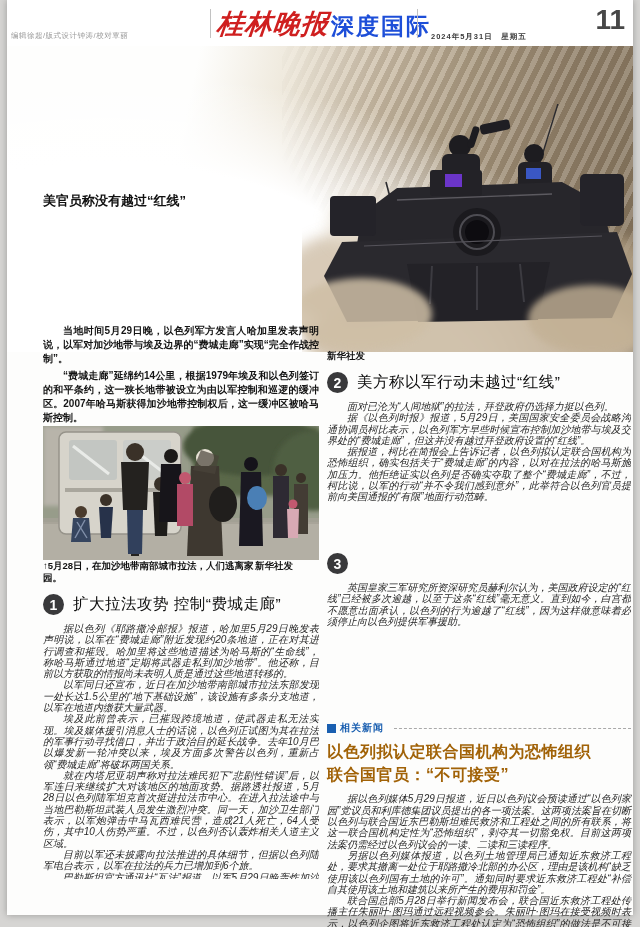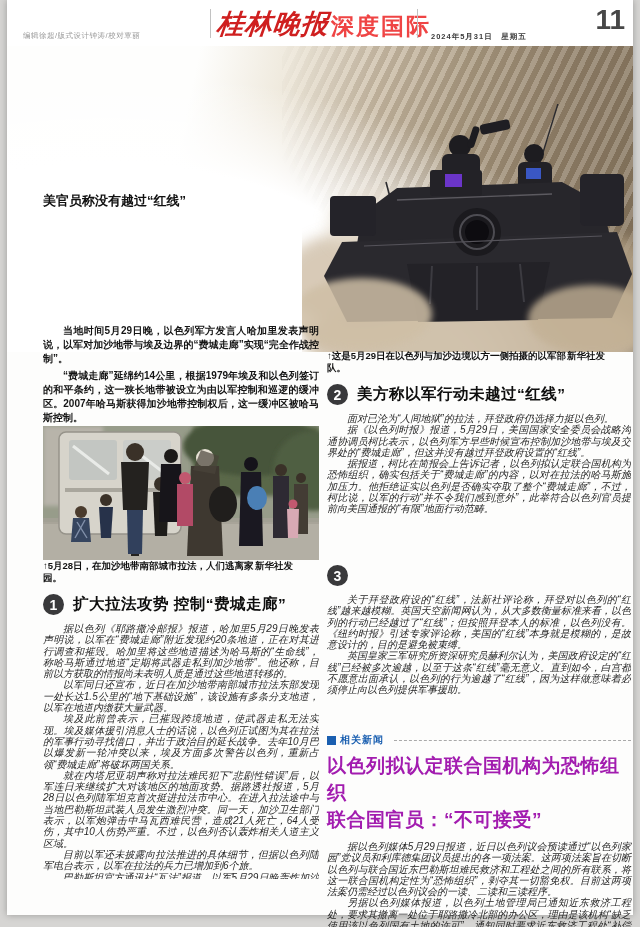--- a/index.html
+++ b/index.html
@@ -4,27 +4,27 @@
 <style>
   html,body{margin:0;padding:0;}
   body{
     width:640px;height:927px;position:relative;background:#d6d5d3;
     font-family:"Liberation Sans","DejaVu Sans",sans-serif;color:#1c1c1c;overflow:hidden;
   }
   .page{position:absolute;left:7px;top:0;width:626px;height:915px;background:#fdfdfc;
     box-shadow:0 0 7px rgba(0,0,0,.28);}
   
   .hdr{position:absolute;left:0;top:0;width:626px;height:46px;background:#fff;z-index:5;}
-  .hdr .credits{position:absolute;left:16px;top:31px;font-size:7.5px;color:#9a9a9a;letter-spacing:.5px;}
+  .hdr .credits{position:absolute;left:4px;top:31px;font-size:7.5px;color:#9a9a9a;letter-spacing:.5px;}
   .hdr .vline{position:absolute;top:9px;width:1px;height:29px;background:#c2c2c2;}
   .hdr .v1{left:203px;}
   .hdr .v2{left:410px;}
   .hdr .masthead{position:absolute;left:210px;top:6px;font-size:27px;font-weight:900;color:#cf1f1f;
     font-family:"DejaVu Serif","Liberation Serif",serif;font-style:italic;transform:skewX(-6deg);letter-spacing:1px;}
-  .hdr .section-name{position:absolute;left:324px;top:11px;font-size:23px;font-weight:900;color:#ef4444;letter-spacing:2px;}
+  .hdr .section-name{position:absolute;left:324px;top:11px;font-size:23px;font-weight:900;color:#1d4ed8;letter-spacing:2px;}
   .hdr .en-name{position:absolute;left:424px;top:12px;font-size:14.5px;color:#6c6c6c;
     font-family:"Liberation Serif","DejaVu Serif",serif;letter-spacing:1.8px;white-space:nowrap;}
   .hdr .date{position:absolute;left:424px;top:32px;font-size:7.5px;font-weight:700;color:#3a3a3a;letter-spacing:1px;text-align:center;}
   .hdr .pagenum{position:absolute;right:8px;top:4px;font-size:28px;font-weight:700;color:#474747;}
   
   .hero{position:absolute;left:0;top:46px;width:626px;height:306px;overflow:hidden;
     background:
       radial-gradient(120% 115% at 16% 80%, #ffffff 0 36%, rgba(255,255,255,0) 62%),
       radial-gradient(95% 80% at 45% 108%, rgba(255,255,255,.95) 0 32%, rgba(255,255,255,0) 64%),
       linear-gradient(102deg,#fefefd 0 28%,#eee8db 42%,#cdbfa9 55%,#ab9b82 68%,#92816a 82%,#83735c 100%);}
@@ -45,30 +45,30 @@
   .intro{height:100px;overflow:hidden;}
   .body-p{margin:0;font-size:10px;line-height:11.3px;color:#262626;text-indent:2em;text-align:justify;font-style:italic;}
   .photo2{width:276px;height:134px;margin-top:2px;overflow:hidden;}
   .caption{display:flex;justify-content:space-between;align-items:baseline;
     font-size:9.5px;font-weight:700;color:#111;line-height:12px;}
   .caption .credit{font-weight:700;color:#111;white-space:nowrap;padding-right:26px;}
   .cap-tank{margin-top:0;}
   .sec-head{display:flex;align-items:center;gap:9px;margin:10px 0 8px 0;}
   .badge{width:21px;height:21px;border-radius:50%;background:#39393b;color:#fff;
     font-size:14px;font-weight:800;display:flex;align-items:center;justify-content:center;flex:0 0 21px;}
-  .sec-title{font-size:15.5px;font-weight:700;color:#0e0e0e;letter-spacing:.5px;}
+  .sec-title{font-size:15.5px;font-weight:400;color:#0e0e0e;letter-spacing:.5px;}
   .s1-body{height:256px;overflow:hidden;}
   .s2-body{height:142px;overflow:hidden;margin-bottom:2px;}
   .s3-body{height:130px;overflow:hidden;}
   
   .rel-label{display:flex;align-items:center;margin-top:9px;}
   .rel-label .sq{width:9px;height:9px;background:#1a5fb0;margin-right:4px;flex:0 0 9px;}
   .rel-label .lbl{font-size:10px;font-weight:700;color:#1a5fb0;letter-spacing:1px;}
   .rel-label .dash{flex:1;border-top:1px dashed #a9a9a9;margin-left:10px;}
-  .rel-headline{font-size:19px;font-weight:800;color:#a21caf;line-height:1.42;margin:6px 0 7px 0;letter-spacing:.5px;}
+  .rel-headline{font-size:16px;font-weight:800;color:#a16207;line-height:1.42;margin:6px 0 7px 0;letter-spacing:.5px;}
   
   .bottom-strip{position:absolute;left:0;top:878px;width:626px;height:37px;z-index:1;
     background:
       radial-gradient(55% 160% at 22% 125%, rgba(138,124,104,.85) 0 38%, rgba(138,124,104,0) 66%),
       radial-gradient(60% 170% at 75% 130%, rgba(150,136,116,.8) 0 40%, rgba(150,136,116,0) 68%),
       linear-gradient(to bottom, rgba(252,251,249,0) 0, rgba(244,240,233,.95) 38%, #cdc2b1 66%, #a79a85 86%, #b3a globallyf 100%),
       linear-gradient(to bottom, rgba(252,251,249,0) 0, rgba(244,240,233,.9) 40%, #cdc2b1 68%, #a89b86 100%);}
 </style>
 </head>
 <body>
@@ -217,39 +217,37 @@
         <p class="body-p">以军同日还宣布，近日在加沙地带南部城市拉法东部发现一处长达1.5公里的“地下基础设施”，该设施有多条分支地道，以军在地道内缴获大量武器。</p>
         <p class="body-p">埃及此前曾表示，已摧毁跨境地道，使武器走私无法实现。埃及媒体援引消息人士的话说，以色列正试图为其在拉法的军事行动寻找借口，并出于政治目的延长战争。去年10月巴以爆发新一轮冲突以来，埃及方面多次警告以色列，重新占领“费城走廊”将破坏两国关系。</p>
         <p class="body-p">就在内塔尼亚胡声称对拉法难民犯下“悲剧性错误”后，以军连日来继续扩大对该地区的地面攻势。据路透社报道，5月28日以色列陆军坦克首次挺进拉法市中心。在进入拉法途中与当地巴勒斯坦武装人员发生激烈冲突。同一天，加沙卫生部门表示，以军炮弹击中马瓦西难民营，造成21人死亡，64人受伤，其中10人伤势严重。不过，以色列否认轰炸相关人道主义区域。</p>
         <p class="body-p">目前以军还未披露向拉法推进的具体细节，但据以色列陆军电台表示，以军在拉法的兵力已增加到6个旅。</p>
         <p class="body-p">巴勒斯坦官方通讯社“瓦法”报道，以军5月29日晚轰炸加沙地带加沙城、拉法多地，造成数十人伤亡。报道称，一辆救护车在从拉法一社区运送伤亡人员的途中遭到以军空袭，导致巴勒斯坦红新月会2名医护人员死亡。</p>
       </div>
   </div>
 
   <div class="col-right">
     <div class="caption cap-tank">
-      <span>↑这是5月29日在以色列与加沙边境以方一侧拍摄的以军部队。</span>
       <span class="credit">新华社发</span>
     </div>
 
     <div class="sec-head">
       <span class="badge">2</span>
       <span class="sec-title">美方称以军行动未越过“红线”</span>
     </div>
     <div class="s2-body">
         <p class="body-p">面对已沦为“人间地狱”的拉法，拜登政府仍选择力挺以色列。</p>
         <p class="body-p">据《以色列时报》报道，5月29日，美国国家安全委员会战略沟通协调员柯比表示，以色列军方早些时候宣布控制加沙地带与埃及交界处的“费城走廊”，但这并没有越过拜登政府设置的“红线”。</p>
         <p class="body-p">据报道，柯比在简报会上告诉记者，以色列拟认定联合国机构为恐怖组织，确实包括关于“费城走廊”的内容，以对在拉法的哈马斯施加压力。他拒绝证实以色列是否确实夺取了整个“费城走廊”，不过，柯比说，以军的行动“并不令我们感到意外”，此举符合以色列官员提前向美国通报的“有限”地面行动范畴。</p>
       </div>
 
     <div class="sec-head">
       <span class="badge">3</span>
     </div>
     <div class="s3-body">
-        <p class="body-p">关于拜登政府设的“红线”，法新社评论称，拜登对以色列的“红线”越来越模糊。英国天空新闻网认为，从大多数衡量标准来看，以色列的行动已经越过了“红线”；但按照拜登本人的标准，以色列没有。《纽约时报》引述专家评论称，美国的“红线”本身就是模糊的，是故意设计的，目的是避免被束缚。</p>
         <p class="body-p">英国皇家三军研究所资深研究员赫利尔认为，美国政府设定的“红线”已经被多次逾越，以至于这条“红线”毫无意义。直到如今，白宫都不愿意出面承认，以色列的行为逾越了“红线”，因为这样做意味着必须停止向以色列提供军事援助。</p>
       </div>
 
     <div class="related">
       <div class="rel-label">
         <span class="sq"></span>
         <span class="lbl">相关新闻</span>
         <span class="dash"></span>
       </div>
       <div class="rel-headline">

